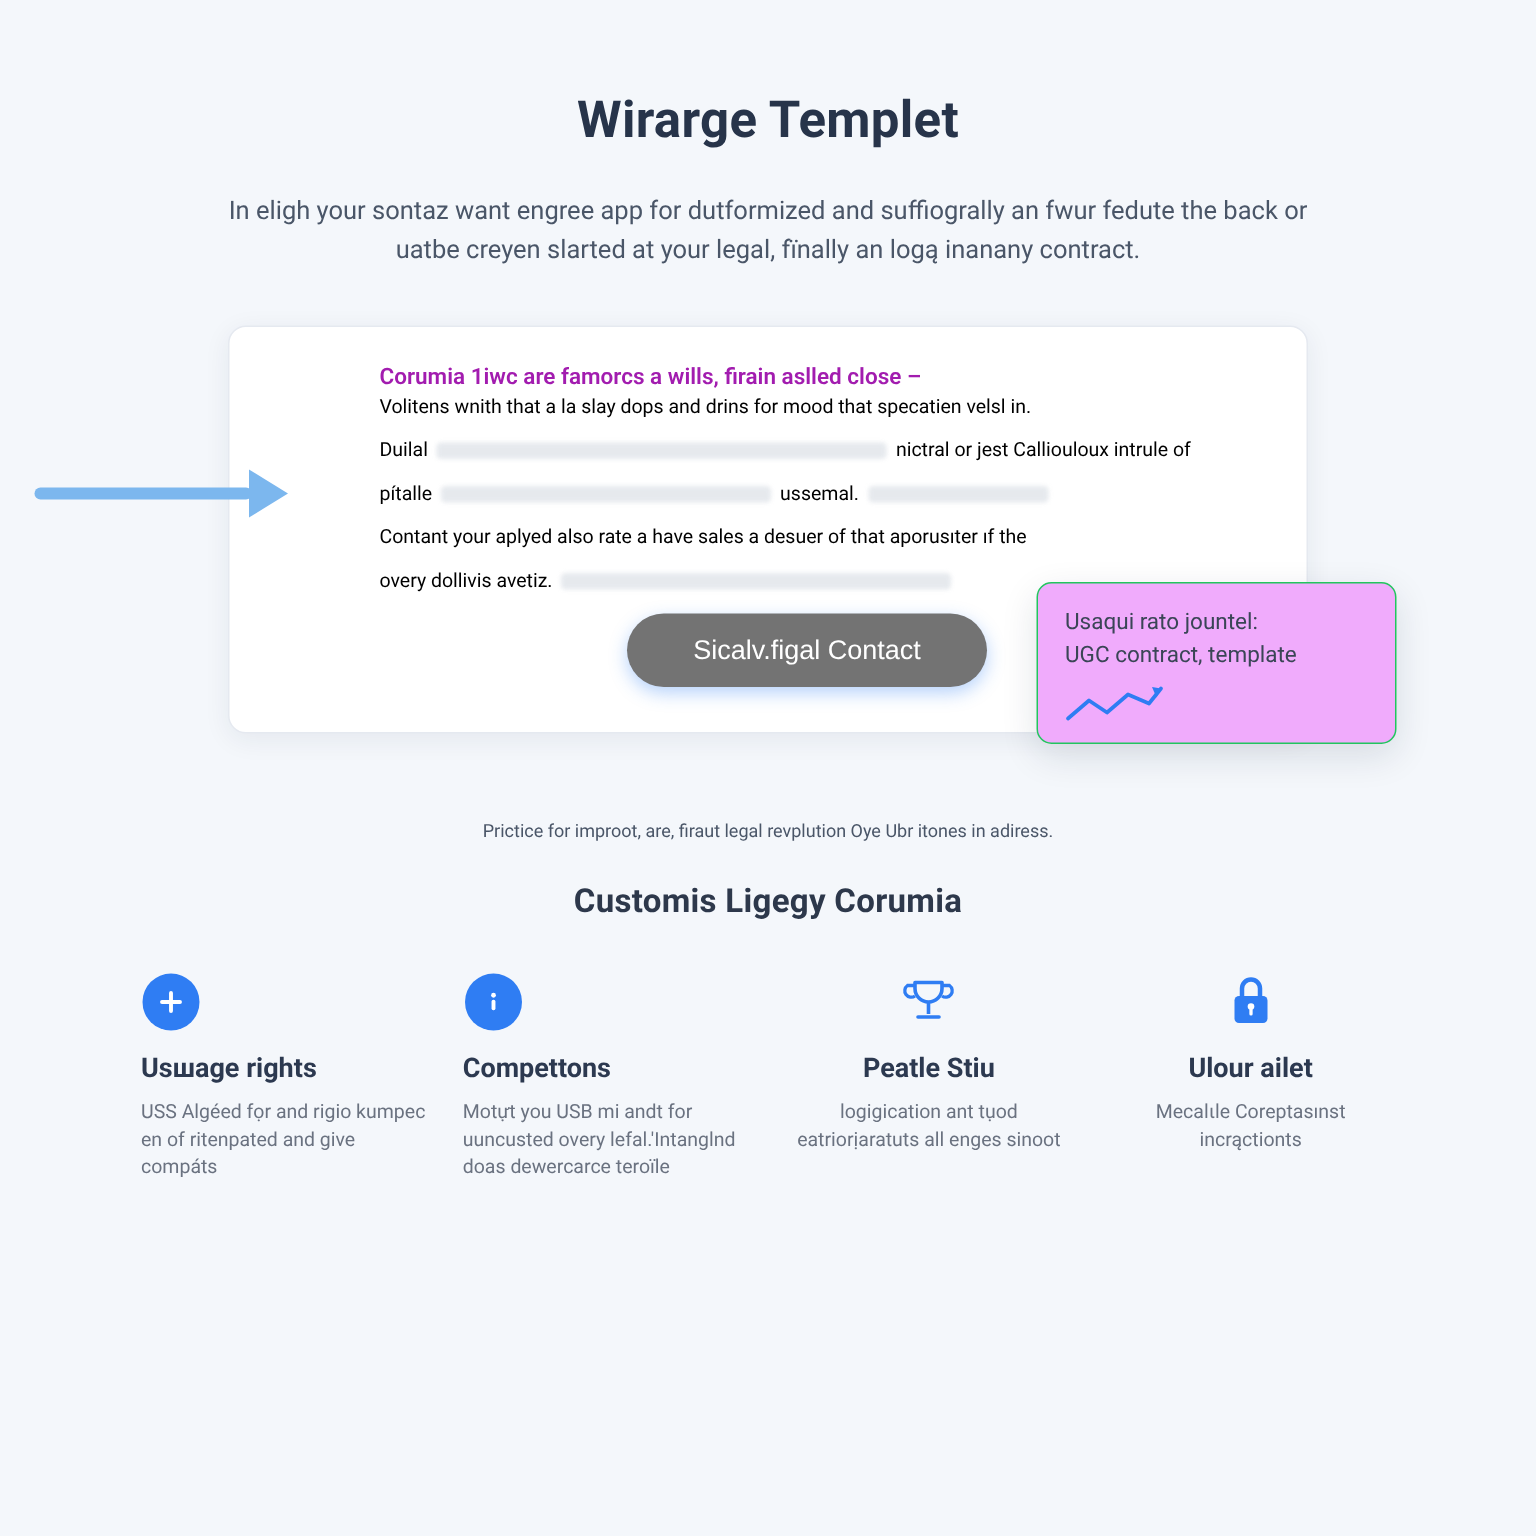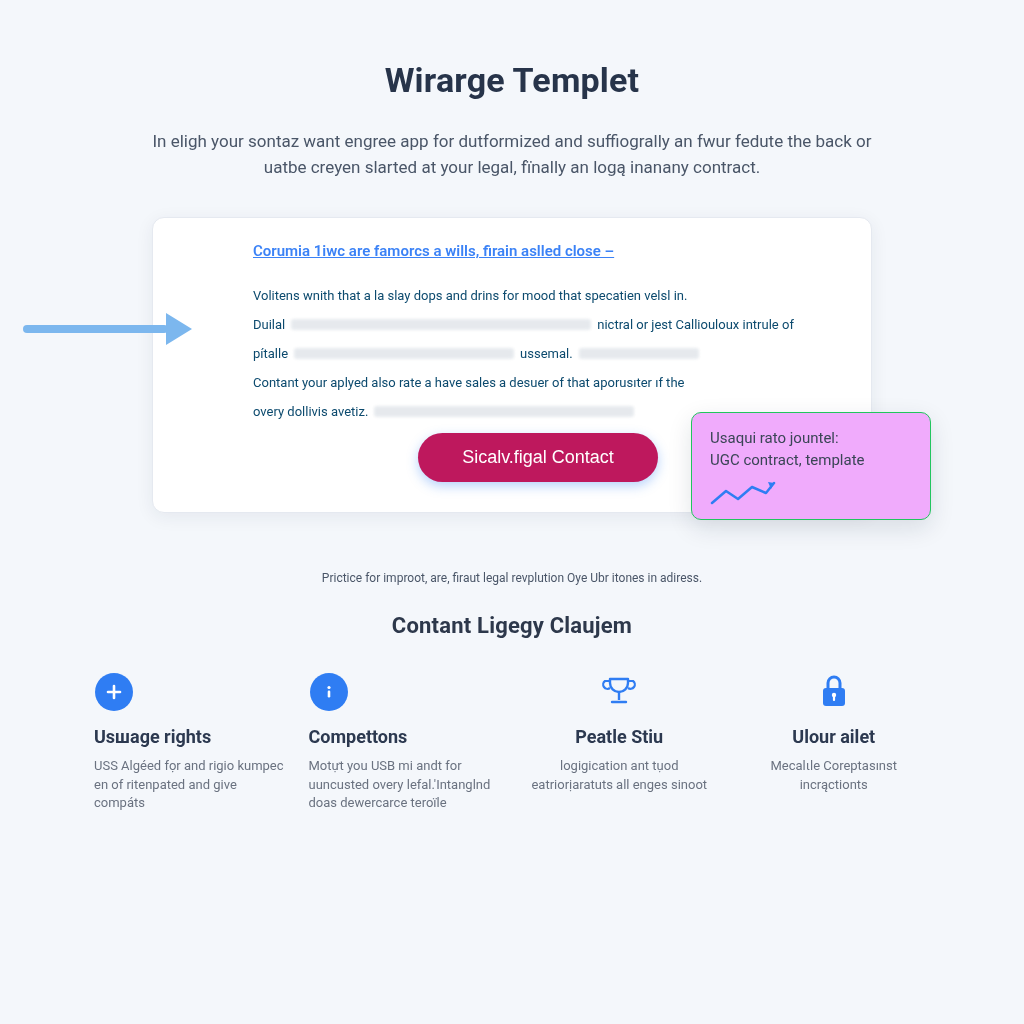--- a/index.html
+++ b/index.html
@@ -42,45 +42,44 @@
     border: 1px solid #e5e9f0;
     border-radius: 12px;
     width: 720px;
     margin: 0 auto;
     padding: 24px 48px 30px 100px;
     box-shadow: 0 4px 18px rgba(30,45,70,0.07);
   }
   .card-heading {
     font-size: 15px;
     font-weight: 600;
-    color: #3b82f6;
-    margin-bottom: 28px;
-    text-decoration: underline;
+    color: #a21caf;
+    margin-bottom: 4px;
   }
   .card-line {
     font-size: 13px;
-    color: #0c4a6e;
+    color: #000000;
     margin-bottom: 14px;
     display: flex;
     align-items: center;
     gap: 6px;
     flex-wrap: wrap;
   }
   .blur {
     display: inline-block;
     height: 11px;
     background: #e2e6eb;
     border-radius: 3px;
     filter: blur(1.5px);
     opacity: .85;
   }
   .card-cta-row { text-align: center; margin-top: 14px; }
   .card-cta {
     display: inline-block;
-    background: #be185d;
+    background: #737373;
     color: #fff;
     font-size: 18px;
     font-weight: 500;
     border: none;
     border-radius: 999px;
     padding: 14px 44px;
     cursor: pointer;
     box-shadow: 0 4px 12px rgba(47,125,243,.35);
   }
 
@@ -229,21 +228,21 @@
       <svg width="70" height="28" viewBox="0 0 70 28">
         <polyline points="2,24 16,12 28,20 42,8 56,14 64,4" fill="none" stroke="#2f7df3" stroke-width="2.5" stroke-linecap="round" stroke-linejoin="round"></polyline>
         <polygon points="64,4 58,3 61,10" fill="#2f7df3"></polygon>
       </svg>
     </div>
 
   </div>
 
   <p class="tagline">Prictice for improot, are, firaut legal revplution Oye Ubr itones in adiress.</p>
 
-  <h2 class="features-title">Contant Ligegy Claujem</h2>
+  <h2 class="features-title">Customis Ligegy Corumia</h2>
 
   <div class="features" id="features-row">
       <div class="feature">
         <div class="icon-wrap">
           <div class="circle">
             <svg width="20" height="20" viewBox="0 0 20 20">
               <line x1="10" y1="4" x2="10" y2="16" stroke="#fff" stroke-width="2.6" stroke-linecap="round"></line>
               <line x1="4" y1="10" x2="16" y2="10" stroke="#fff" stroke-width="2.6" stroke-linecap="round"></line>
             </svg>
           </div>

